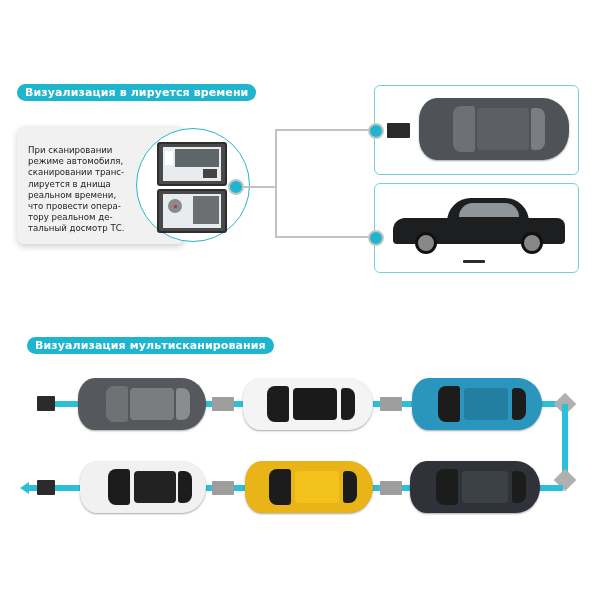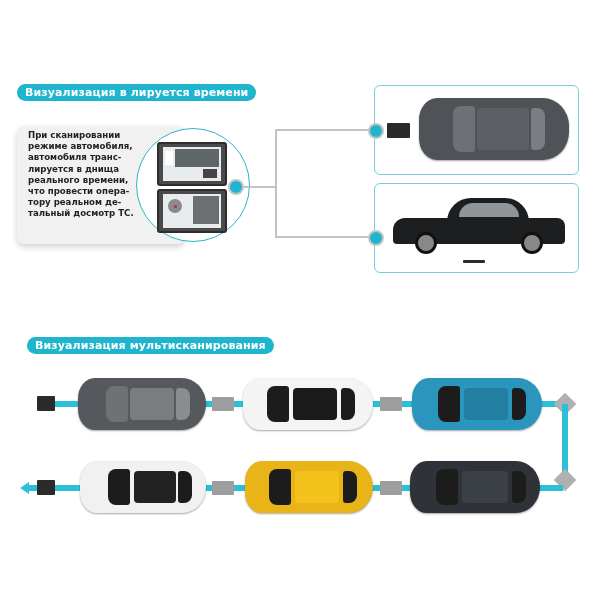--- a/index.html
+++ b/index.html
@@ -1,19 +1,19 @@
 <!DOCTYPE html>
 <html><head>
 <meta charset="utf-8">
 <style>
   html, body { margin:0; padding:0; }
   body { width:600px; height:600px; background:#ffffff; position:relative; overflow:hidden; font-family:"DejaVu Sans", sans-serif; }
   .pill { position:absolute; background:#1fb5cf; color:#fff; font-weight:bold; font-size:11px; border-radius:10px; padding:2px 8px; white-space:nowrap; letter-spacing:0.1px; }
   .card { position:absolute; left:17px; top:126px; width:168px; height:118px; background:#f1f1f1; border-radius:8px; box-shadow:0 3px 6px rgba(0,0,0,0.18); }
-  .card-text { position:absolute; left:28px; top:130px; width:110px; font-size:8.6px; line-height:11.2px; color:#222; font-weight:bold; }
+  .card-text { position:absolute; left:28px; top:145px; width:110px; font-size:8.6px; line-height:11.2px; color:#222; font-weight:normal; }
   .circle { position:absolute; left:136px; top:128px; width:114px; height:114px; border-radius:50%; background:#fff; border:1.5px solid #29b7cc; box-sizing:border-box; }
   .tablet { position:absolute; background:#4a4a4a; border-radius:3px; border:2px solid #2d2d2d; }
   .tablet .screen { position:absolute; left:4px; top:3px; right:4px; bottom:3px; background:#e9ecee; overflow:hidden; }
   .dot { position:absolute; width:12px; height:12px; border-radius:50%; background:#1fb5cf; border:2px solid #c5c5c5; box-sizing:content-box; }
   .line { position:absolute; background:#c2c2c2; }
   .box { position:absolute; border:1.5px solid #79cfd9; border-radius:6px; background:#fff; box-sizing:border-box; }
   .scanner { position:absolute; background:#2b2b2b; border-radius:1px; }
   .track { position:absolute; background:#2bc0d8; height:6px; }
   .vtrack { position:absolute; background:#2bc0d8; width:6px; }
   .pad { position:absolute; background:#9e9e9e; width:22px; height:14px; border-radius:1px; }
@@ -25,23 +25,23 @@
 </style>
 </head>
 <body>
 
 <div class="pill" style="left:17px; top:84px;">Визуализация в лируется времени</div>
 
 <div class="card"></div>
 <div class="card-text">
   <div>При сканировании</div>
   <div>режиме автомобиля,</div>
-  <div>автомобиля транс-</div>
+  <div>сканировании транс-</div>
   <div>лируется в днища</div>
-  <div>реального времени,</div>
+  <div>реальном времени,</div>
   <div>что провести опера-</div>
   <div>тору реальном де-</div>
   <div>тальный досмотр  ТС.</div>
 </div>
 
 <div class="circle">
   <div class="tablet" style="left:20px; top:13px; width:66px; height:40px;">
     <div class="screen">
       <div style="position:absolute; left:12px; top:2px; width:44px; height:18px; background:#5f6669;"></div>
       <div style="position:absolute; left:2px; top:4px; width:8px; height:14px; background:#ffffff;"></div>

